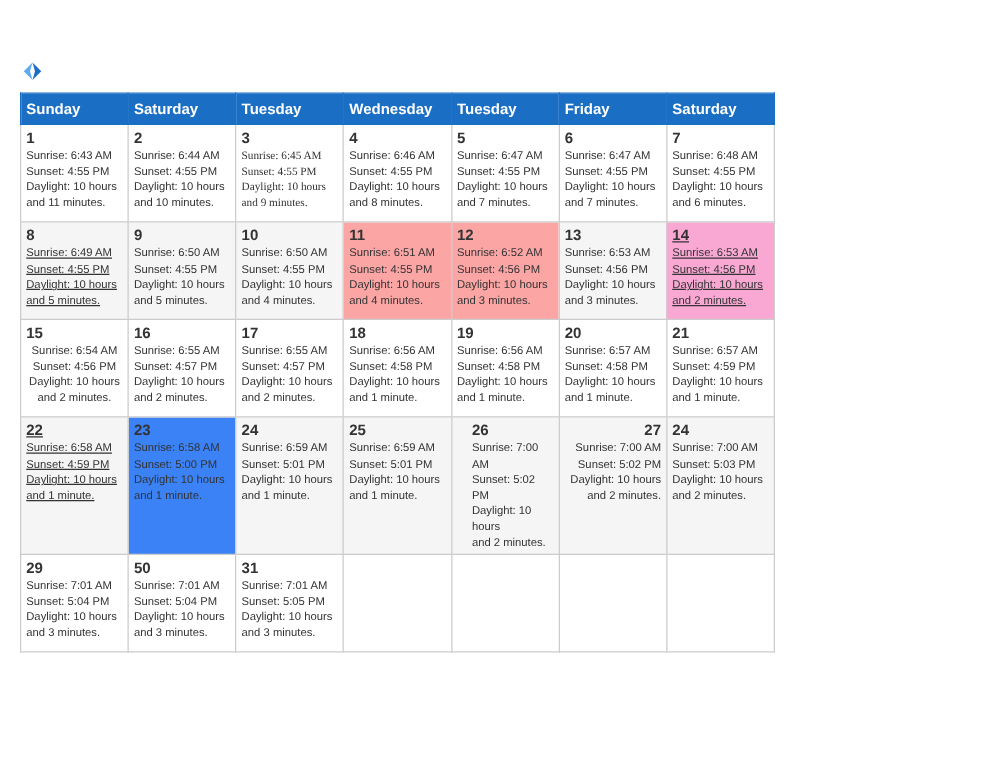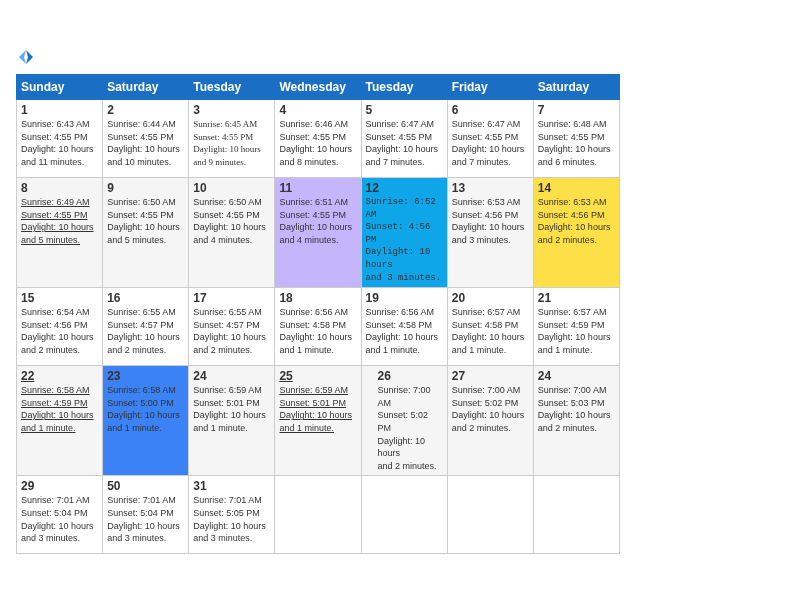--- a/index.html
+++ b/index.html
@@ -186,53 +186,53 @@
 Daylight: 10 hours
 and 5 minutes.</div>
           </td>
           <td style="background: rgb(245, 245, 245);">
             <span class="day-num">10</span>
             <div class="day-info" style="white-space: pre-line;">Sunrise: 6:50 AM
 Sunset: 4:55 PM
 Daylight: 10 hours
 and 4 minutes.</div>
           </td>
-          <td style="background: #c4b5fd;">
+          <td style="background: #fca5a5;">
             <span class="day-num">11</span>
             <div class="day-info" style="white-space: pre-line;">Sunrise: 6:51 AM
 Sunset: 4:55 PM
 Daylight: 10 hours
 and 4 minutes.</div>
           </td>
-          <td style="background: #0ea5e9;">
+          <td style="background: #fca5a5;">
             <span class="day-num">12</span>
-            <div class="day-info" style="white-space: pre-line; font-family: Liberation Mono, monospace;">Sunrise: 6:52 AM
+            <div class="day-info" style="white-space: pre-line;">Sunrise: 6:52 AM
 Sunset: 4:56 PM
 Daylight: 10 hours
 and 3 minutes.</div>
           </td>
           <td style="background: rgb(245, 245, 245);">
             <span class="day-num">13</span>
             <div class="day-info" style="white-space: pre-line;">Sunrise: 6:53 AM
 Sunset: 4:56 PM
 Daylight: 10 hours
 and 3 minutes.</div>
           </td>
-          <td style="background: #fde047;">
+          <td style="background: #f9a8d4; text-decoration: underline;">
             <span class="day-num">14</span>
             <div class="day-info" style="white-space: pre-line;">Sunrise: 6:53 AM
 Sunset: 4:56 PM
 Daylight: 10 hours
 and 2 minutes.</div>
           </td>
         </tr>
         <tr>
           <td>
             <span class="day-num">15</span>
-            <div class="day-info" style="white-space: pre-line;">Sunrise: 6:54 AM
+            <div class="day-info" style="white-space: pre-line; text-align: center;">Sunrise: 6:54 AM
 Sunset: 4:56 PM
 Daylight: 10 hours
 and 2 minutes.</div>
           </td>
           <td>
             <span class="day-num">16</span>
             <div class="day-info" style="white-space: pre-line;">Sunrise: 6:55 AM
 Sunset: 4:57 PM
 Daylight: 10 hours
 and 2 minutes.</div>
@@ -288,35 +288,35 @@
 Daylight: 10 hours
 and 1 minute.</div>
           </td>
           <td style="background: rgb(245, 245, 245);">
             <span class="day-num">24</span>
             <div class="day-info" style="white-space: pre-line;">Sunrise: 6:59 AM
 Sunset: 5:01 PM
 Daylight: 10 hours
 and 1 minute.</div>
           </td>
-          <td style="background: rgb(245, 245, 245); text-decoration: underline;">
+          <td style="background: rgb(245, 245, 245);">
             <span class="day-num">25</span>
             <div class="day-info" style="white-space: pre-line;">Sunrise: 6:59 AM
 Sunset: 5:01 PM
 Daylight: 10 hours
 and 1 minute.</div>
           </td>
           <td style="background: rgb(245, 245, 245); padding-left: 16px;">
             <span class="day-num">26</span>
             <div class="day-info" style="white-space: pre-line;">Sunrise: 7:00 AM
 Sunset: 5:02 PM
 Daylight: 10 hours
 and 2 minutes.</div>
           </td>
-          <td style="background: rgb(245, 245, 245);">
+          <td style="background: rgb(245, 245, 245); text-align: right;">
             <span class="day-num">27</span>
             <div class="day-info" style="white-space: pre-line;">Sunrise: 7:00 AM
 Sunset: 5:02 PM
 Daylight: 10 hours
 and 2 minutes.</div>
           </td>
           <td style="background: rgb(245, 245, 245);">
             <span class="day-num">24</span>
             <div class="day-info" style="white-space: pre-line;">Sunrise: 7:00 AM
 Sunset: 5:03 PM

